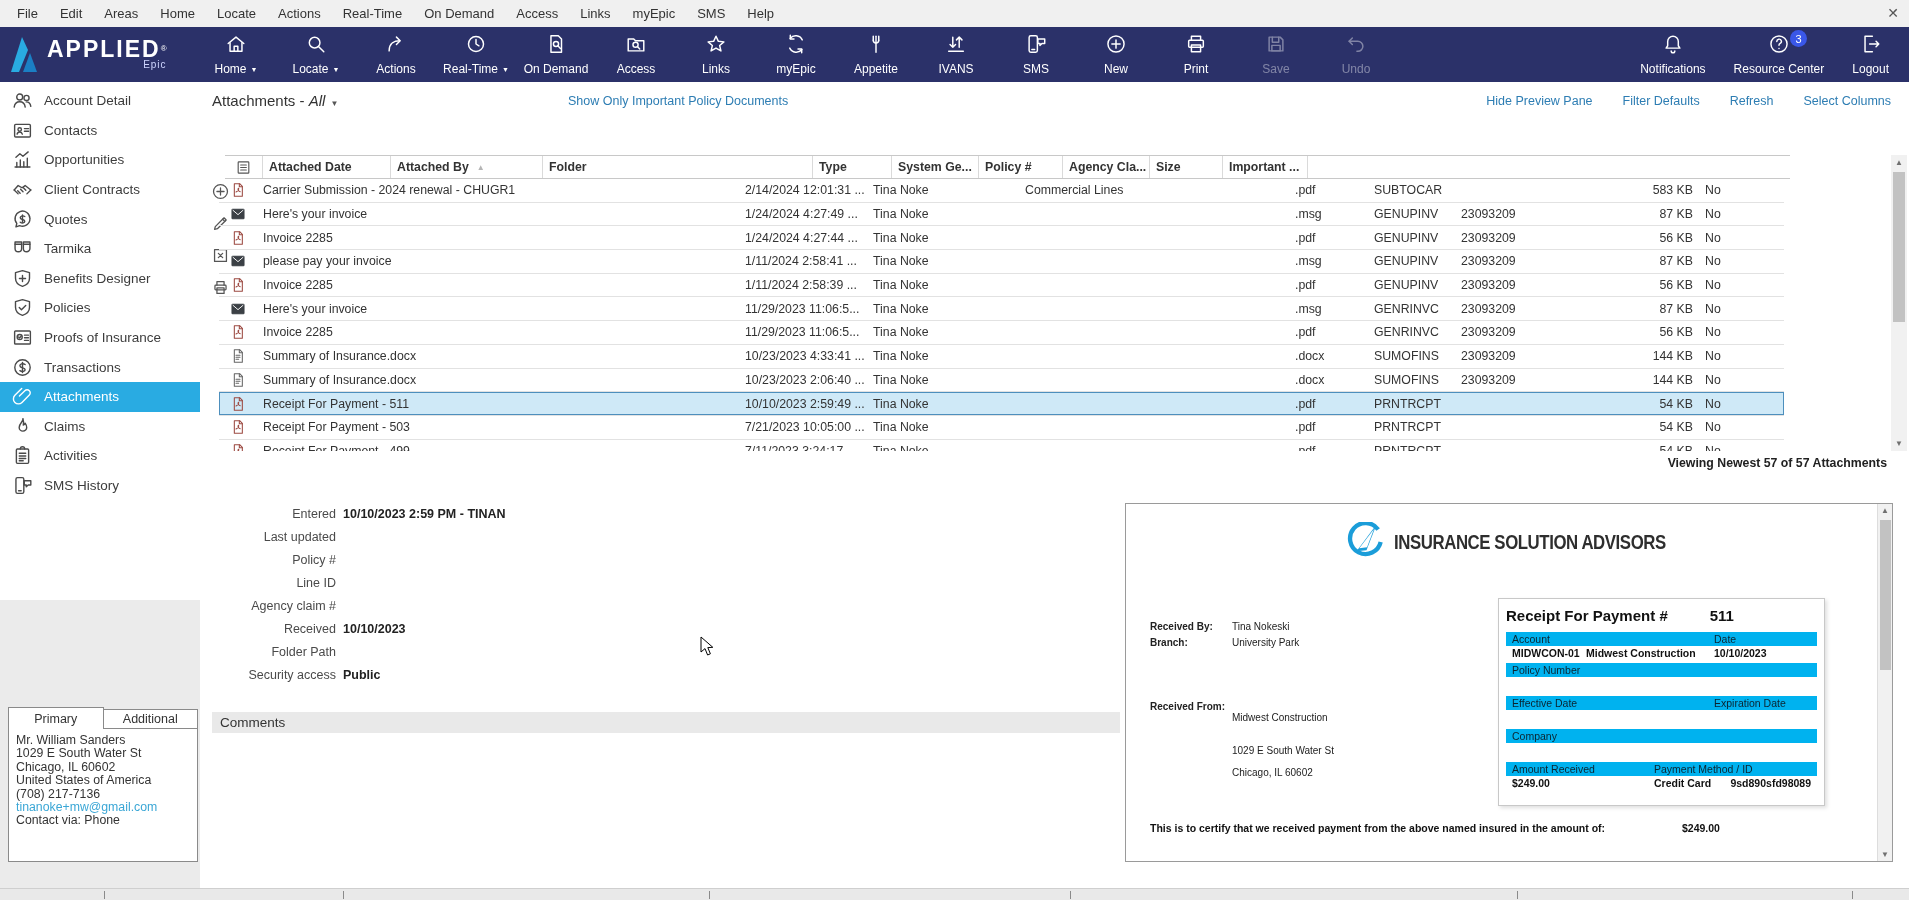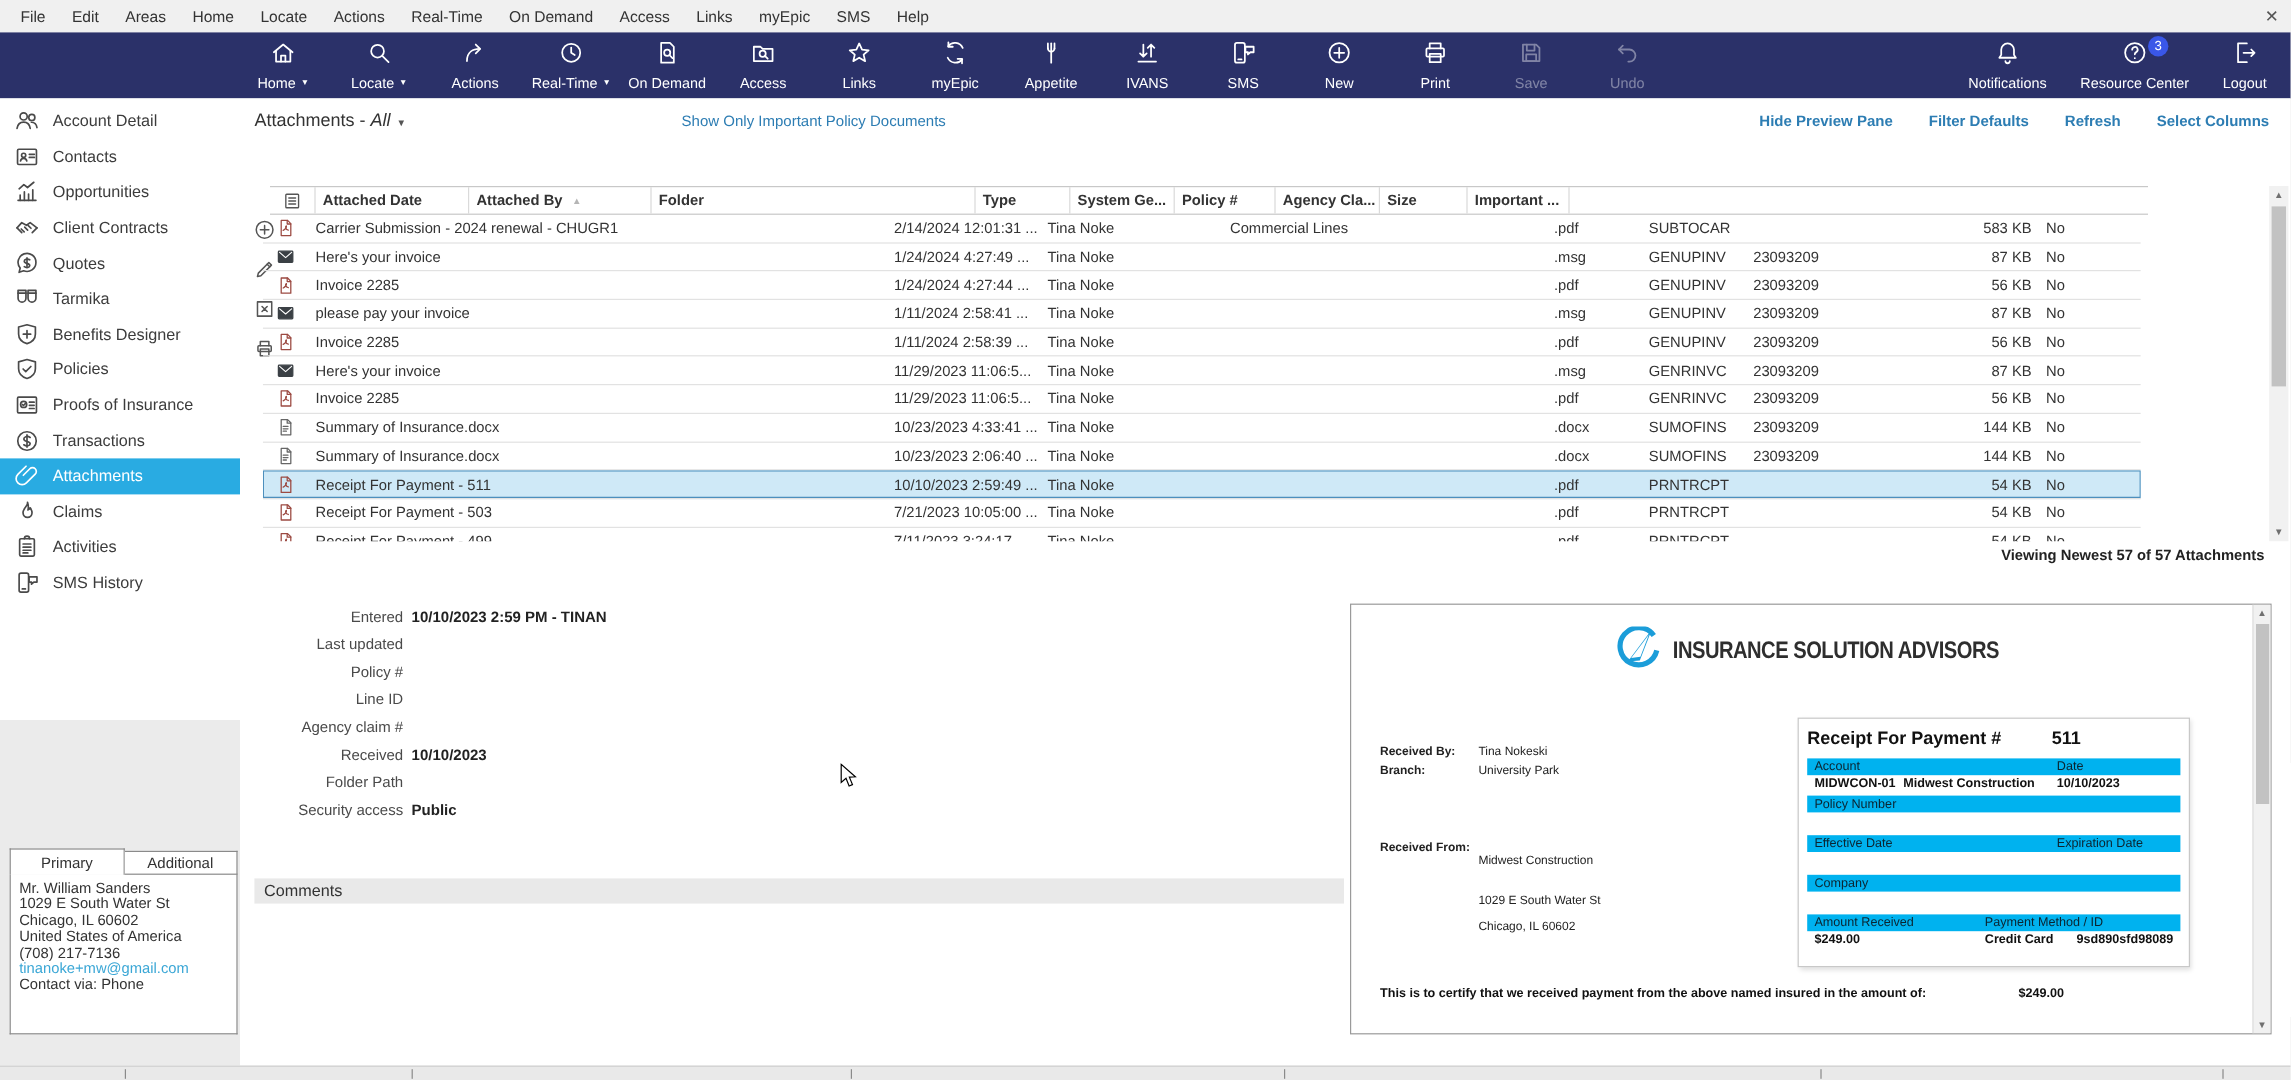--- a/index.html
+++ b/index.html
@@ -52,21 +52,21 @@
   .cp-email { color:#3ba7d6; }
 
   
   .content { position:absolute; left:200px; top:82px; width:1709px; height:818px; background:#fff; }
 
   .ch-title { position:absolute; left:12px; top:10px; font-size:15px; color:#333; }
   .ch-title .flt { font-style:italic;text-align:center; }
   .ch-title .caret { font-size:8px; color:#555; margin-left:5px; }
   .ch-important { position:absolute; left:368px; top:12px; font-size:12.5px; color:#2d7db3; }
   .ch-links { position:absolute; right:18px; top:12px; display:flex; gap:30px; }
-  .ch-links span { font-size:12.5px; color:#2d7db3; white-space:nowrap;font-weight:bold; }
+  .ch-links span { font-size:12.5px; color:#2d7db3; white-space:nowrap; }
 
   .searchbar { position:absolute; top:38px; left:0; right:0; height:29px; background:#eef0ef;
                border-top:1px solid #d0d0d0; border-bottom:1px solid #d0d0d0; }
   .sb-funnel { position:absolute; left:14px; top:6px; width:17px; height:17px; color:#444; }
   .sb-label { position:absolute; left:39px; top:7px; font-size:12.5px; color:#333; }
   .sb-box { position:absolute; top:4px; height:21px; background:#fff; border:1px solid #a3a3a3; }
   .sb-dd::after { content:"▼"; position:absolute; right:5px; top:4px; font-size:7px; color:#444; }
   .sb-find-icon { position:absolute; left:571px; top:6px; width:17px; height:17px; color:#333; }
   .sb-find { position:absolute; left:594px; top:7px; font-size:13px; color:#222; }
 
@@ -98,21 +98,21 @@
 
   
   .detail-bar { position:absolute; top:398px; left:12px; width:1679px; height:19px; background:#e9e9e9; }
   .detail-bar .t1 { position:absolute; left:7px; top:2px; font-size:13.5px; color:#333; }
   .detail-bar .t2 { position:absolute; left:835px; top:5px; font-size:11px; color:#999; }
   .detail-bar .t3 { position:absolute; left:928px; top:2px; font-size:13.5px; color:#333; }
   .detail-fields { position:absolute; top:420px; left:12px; }
   .dfield { height:23px; display:flex; align-items:center; }
   .df-label { width:124px; text-align:right; font-size:12.5px; color:#4a4a4a; }
   .df-value { margin-left:7px; font-size:12.5px; font-weight:bold; color:#222; }
-  .comments-bar { position:absolute; top:650px; left:12px; width:908px; height:21px; background:#e9e9e9;
+  .comments-bar { position:absolute; top:630px; left:12px; width:908px; height:21px; background:#e9e9e9;
                   font-size:13.5px; color:#333; line-height:21px; padding-left:8px; }
 
   
   .preview { position:absolute; left:925px; top:421px; width:768px; height:359px;
              border:1px solid #9a9a9a; background:#fff; }
   .pv-logo { position:absolute; left:218px; top:18px; display:flex; align-items:center; gap:10px; }
   .pv-logo svg { width:40px; height:40px; }
   .pv-logo-text { font-size:20px; font-weight:bold; color:#2e2e2e; letter-spacing:-.5px;
                   transform:scaleX(.84); transform-origin:left; white-space:nowrap; }
   .pv-kv { position:absolute; left:24px; font-size:10px; color:#222; display:flex; }
@@ -155,20 +155,30 @@
         <span class="menu-item">Access</span>
         <span class="menu-item">Links</span>
         <span class="menu-item">myEpic</span>
         <span class="menu-item">SMS</span>
         <span class="menu-item">Help</span>
       </div>
     <span class="menubar-close">✕</span>
   </div>
 
   <div class="toolbar">
+    <div class="brand">
+      <svg width="30" height="40" viewBox="0 0 30 40">
+        <polygon points="1,37 12,2 18,15 9,37" fill="#29abe2"></polygon>
+        <polygon points="13,37 20,18 27,37" fill="#1b7fc4"></polygon>
+      </svg>
+      <div>
+        <div><span class="brand-name">APPLIED</span><span class="brand-reg">®</span></div>
+        <div class="brand-sub">Epic</div>
+      </div>
+    </div>
     <div class="tb-buttons" id="tb-buttons">
         <div class="tb-btn">
           <div class="tb-iconwrap"><svg viewBox="0 0 24 24" fill="none" stroke="currentColor" stroke-width="1.6" stroke-linecap="round" stroke-linejoin="round">
               <path d="M3.5 11.5 12 4.5l8.5 7"></path>
               <path d="M5.5 10.5V20h13v-9.5"></path>
               <path d="M10 20v-5.5h4V20"></path>
             </svg></div>
           <div class="lbl">
             <span>Home</span>
             <span class="tb-caret">▼</span>

